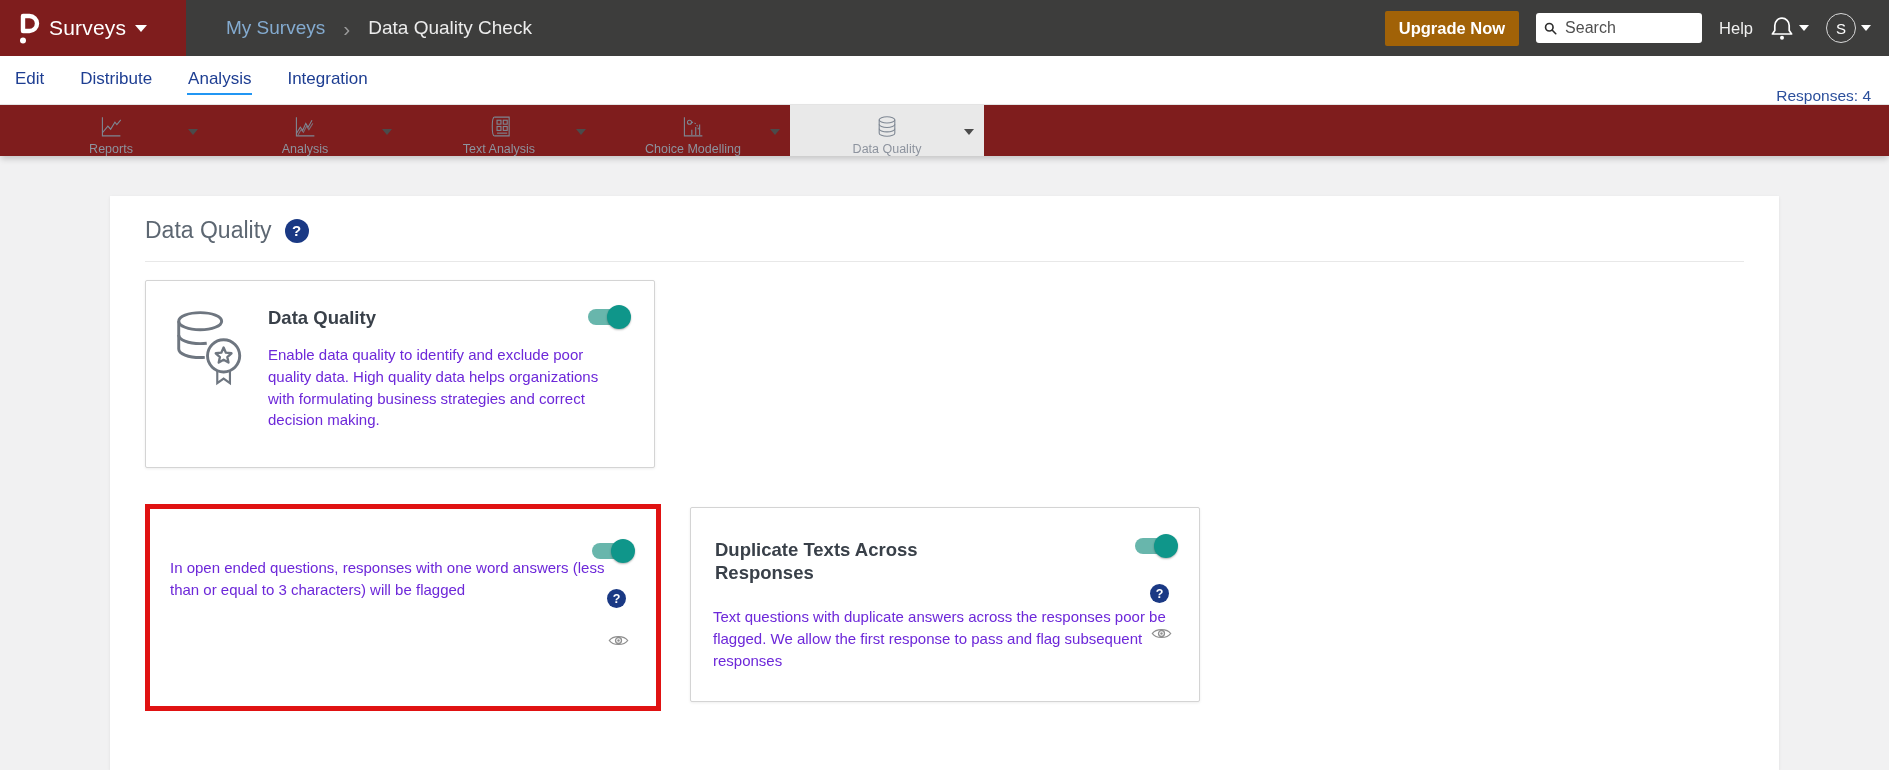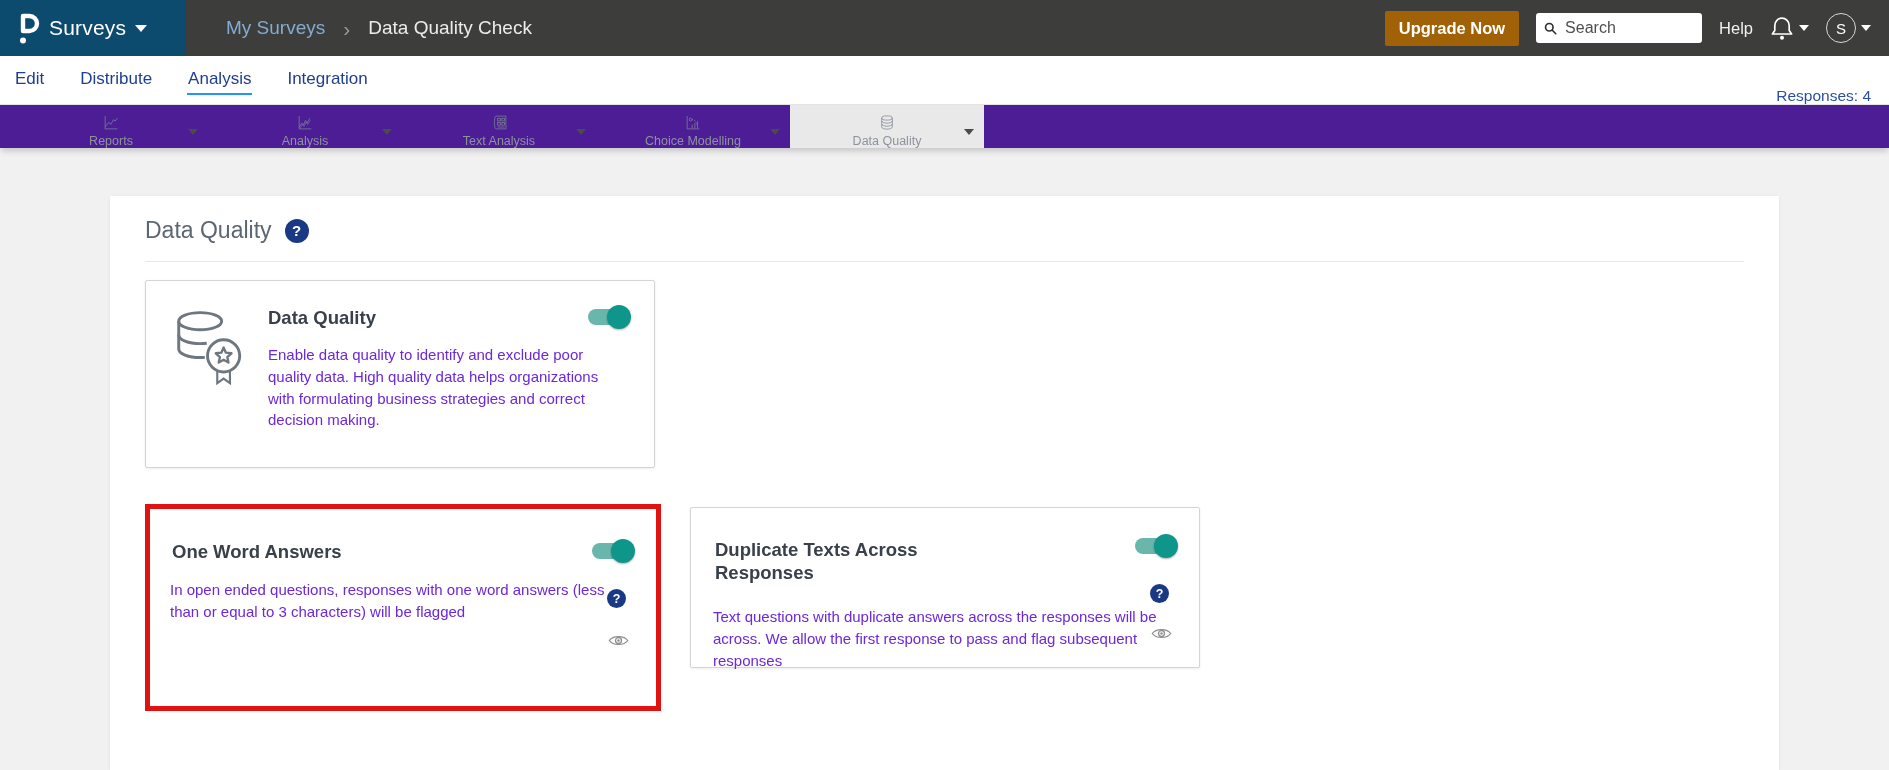--- a/index.html
+++ b/index.html
@@ -4,21 +4,21 @@
 <style>
   * { box-sizing: border-box; }
   html,body {
     width:1889px; height:770px; margin:0; overflow:hidden;
     font-family:"Liberation Sans", sans-serif;
     background:#f1f1f2;
   }
 
   
   .topbar { position:relative; height:56px; background:#3d3d3c; display:flex; align-items:stretch; }
-  .brand { width:186px; background:#0c4a6e; display:flex; align-items:center; padding-left:16px; gap:9px; cursor:pointer; flex:none; }
+  .brand { width:186px; background:#7f1d1d; display:flex; align-items:center; padding-left:16px; gap:9px; cursor:pointer; flex:none; }
   .brand-logo { flex:none; }
   .brand-name { color:#fff; font-size:21px; letter-spacing:.2px; }
   .caret { width:0; height:0; border-left:6px solid transparent; border-right:6px solid transparent; border-top:7px solid #fff; }
   .caret.small { border-left-width:5px; border-right-width:5px; border-top-width:6px; }
   .caret.dark { border-top-color:#4b4b4b; border-left-width:5px; border-right-width:5px; border-top-width:6px; }
 
   .crumbs { display:flex; align-items:center; margin-left:40px; gap:18px; }
   .crumb-parent { color:#84abd0; font-size:19px; cursor:pointer; }
   .crumb-sep { color:#9b9b9b; font-size:21px; line-height:1; }
   .crumb-current { color:#ececec; font-size:19px; }
@@ -32,21 +32,21 @@
   .bell-wrap, .avatar-wrap { display:flex; align-items:center; gap:5px; cursor:pointer; }
   .avatar { width:30px; height:30px; border-radius:50%; border:1.5px solid #d8d8d8; color:#fff; font-size:15px; display:flex; align-items:center; justify-content:center; }
 
   
   .navrow { height:48px; background:#fff; display:flex; align-items:center; padding:0 18px 0 14px; gap:34px; }
   .nav-item { color:#1e3e92; font-size:17px; cursor:pointer; padding:4px 1px; border-bottom:2px solid transparent; }
   .nav-item.active { border-bottom-color:#2196f3; }
   .responses { margin-left:auto; color:#2b4f9c; font-size:15.5px;margin-top:32px; }
 
   
-  .toolbar { height:44px; background:#4c1d95; border-top:1px solid #e4e4e4; box-shadow:0 4px 6px -1px rgba(0,0,0,.18); display:flex; padding-left:14px; position:relative; z-index:2; }
+  .toolbar { height:52px; background:#7f1d1d; border-top:1px solid #e4e4e4; box-shadow:0 4px 6px -1px rgba(0,0,0,.18); display:flex; padding-left:14px; position:relative; z-index:2; }
   .tool-tab { width:194px; position:relative; display:flex; flex-direction:column; align-items:center; padding-top:9px; cursor:pointer; }
   .tool-tab.active { background:#e9e9e9; }
   .tool-icon { stroke:#7e8793; fill:none; stroke-width:1.4; }
   .tool-label { margin-top:3px; font-size:12.5px; color:#8d939e; }
   .tool-tab .caret { position:absolute; right:10px; top:24px; }
 
   
   .page { position:absolute; left:0; right:0; top:164px; bottom:0; background:#f1f1f2; overflow:hidden; }
   .panel { margin:32px 110px 0; min-height:574px; background:#fff; box-shadow:0 1px 3px rgba(0,0,0,.08); padding:0 35px; }
   .panel-header { display:flex; align-items:center; gap:13px; padding:21px 0 17px; border-bottom:1px solid #e8e8e8; }
@@ -68,21 +68,21 @@
 
   .cards-row { display:flex; gap:29px; margin-top:36px; align-items:flex-start; }
   .red-outline { border:5px solid #e01212; }
   .card-flag { position:relative; width:506px; height:197px; padding:32px 120px 0 22px; }
   .card-flag .toggle { position:absolute; top:34px; right:24px; }
   .card-flag .help-badge { position:absolute; top:80px; right:30px; }
   .card-flag .eye { position:absolute; top:124px; right:27px; cursor:pointer; }
   .card-flag .card-desc { margin-top:16px; width:452px; margin-left:-2px; }
   .red-outline .card-flag { border:none; box-shadow:none; }
 
-  .card-dup { width:510px; height:161px; margin-top:3px; padding:30px 120px 16px 24px; }
+  .card-dup { width:510px; height:195px; margin-top:3px; padding:30px 120px 16px 24px; }
   .card-dup .card-title { max-width:280px; line-height:1.25; }
   .card-dup .toggle { top:30px; }
   .card-dup .help-badge { top:76px; }
   .card-dup .eye { top:118px; }
   .card-dup .card-desc { margin-top:22px; width:462px; }
 </style>
 </head>
 <body>
 
 <div class="topbar">
@@ -215,40 +215,39 @@
             <div class="knob"></div>
           </div>
         <div class="card-desc">Enable data quality to identify and exclude poor quality data. High quality data helps organizations with formulating business strategies and correct decision making.</div>
       </div>
     </div>
 
     <div class="cards-row">
 
       <div class="red-outline">
         <div class="card card-flag">
-          <div class="card-title">One Word Answers</div>
           <div class="toggle on">
               <div class="knob"></div>
             </div>
           <div class="card-desc">In open ended questions, responses with one word answers (less than or equal to 3 characters) will be flagged</div>
           <div class="help-badge sm">?</div>
           <svg class="eye" width="21" height="15" viewBox="0 0 24 17">
             <path d="M1.5 8.5 C5.5 2.5 18.5 2.5 22.5 8.5 C18.5 14.5 5.5 14.5 1.5 8.5 Z" fill="none" stroke="#8f8f8f" stroke-width="1.5"></path>
             <circle cx="12" cy="8.5" r="3.4" fill="none" stroke="#8f8f8f" stroke-width="1.5"></circle>
             <circle cx="12" cy="8.5" r="1.4" fill="#8f8f8f"></circle>
           </svg>
         </div>
       </div>
 
       <div class="card card-flag card-dup">
         <div class="card-title">Duplicate Texts Across Responses</div>
         <div class="toggle on">
             <div class="knob"></div>
           </div>
-        <div class="card-desc">Text questions with duplicate answers across the responses will be across. We allow the first response to pass and flag subsequent responses</div>
+        <div class="card-desc">Text questions with duplicate answers across the responses poor be flagged. We allow the first response to pass and flag subsequent responses</div>
         <div class="help-badge sm">?</div>
         <svg class="eye" width="21" height="15" viewBox="0 0 24 17">
           <path d="M1.5 8.5 C5.5 2.5 18.5 2.5 22.5 8.5 C18.5 14.5 5.5 14.5 1.5 8.5 Z" fill="none" stroke="#8f8f8f" stroke-width="1.5"></path>
           <circle cx="12" cy="8.5" r="3.4" fill="none" stroke="#8f8f8f" stroke-width="1.5"></circle>
           <circle cx="12" cy="8.5" r="1.4" fill="#8f8f8f"></circle>
         </svg>
       </div>
 
     </div>
   </div>

